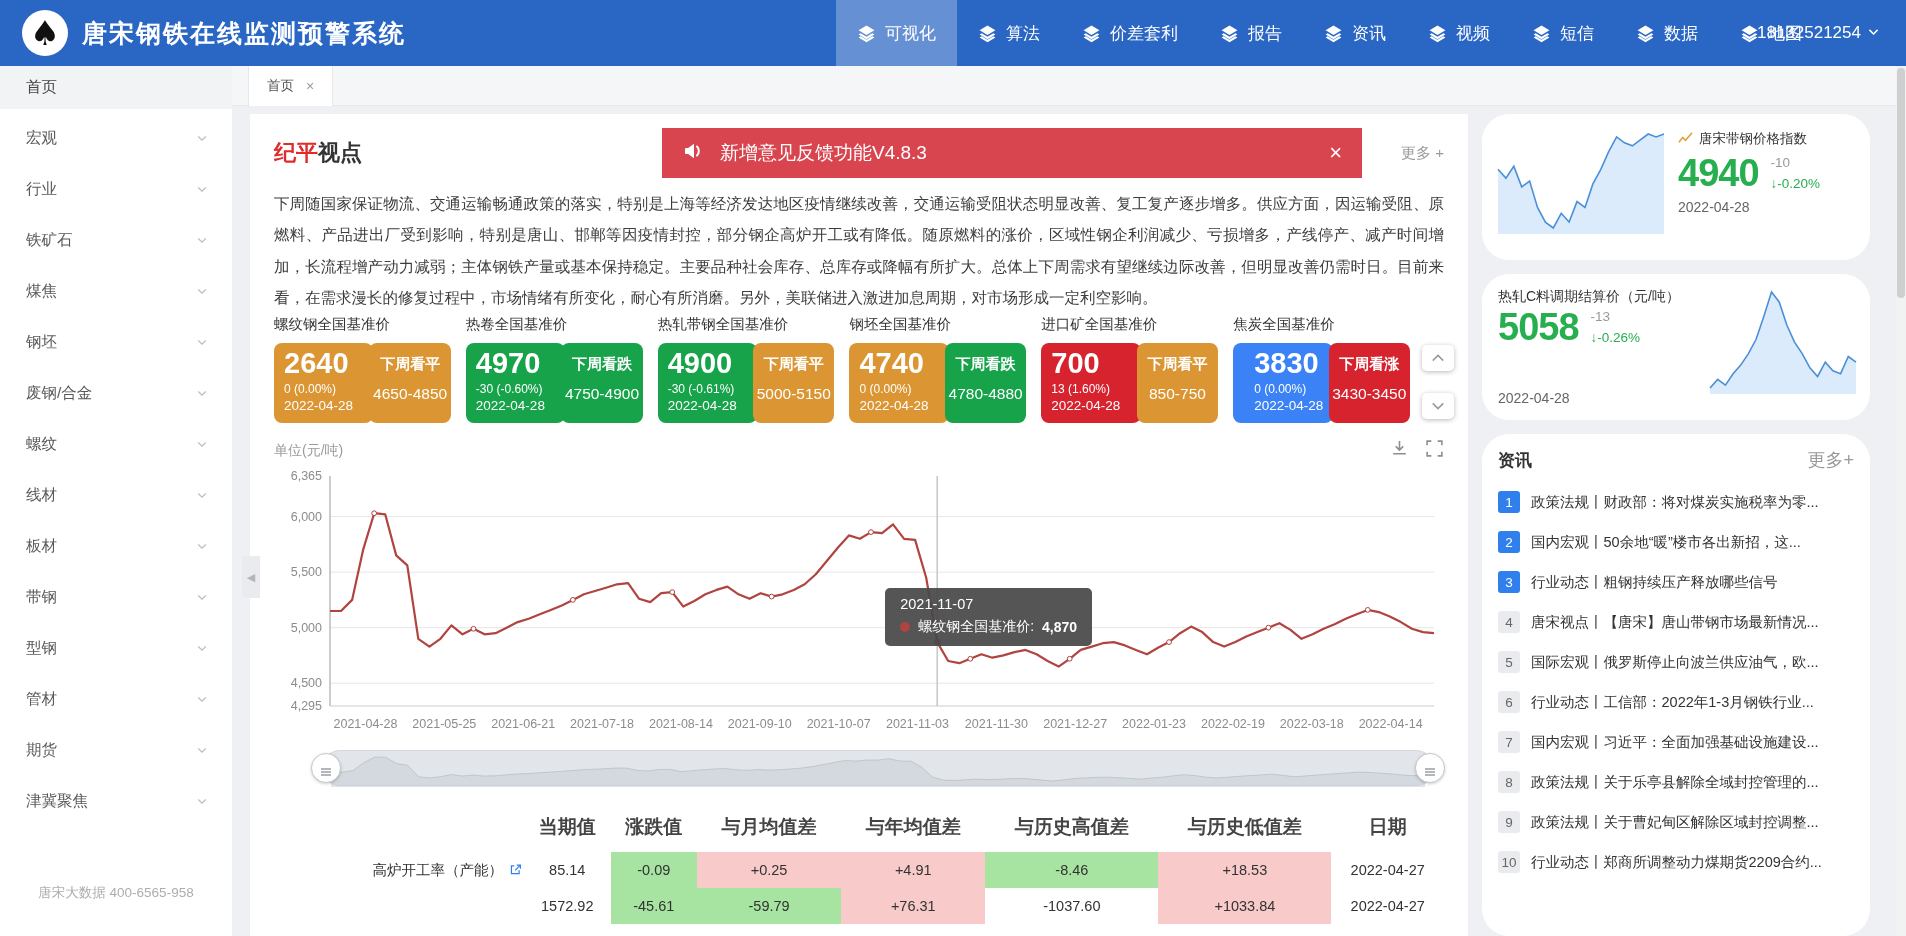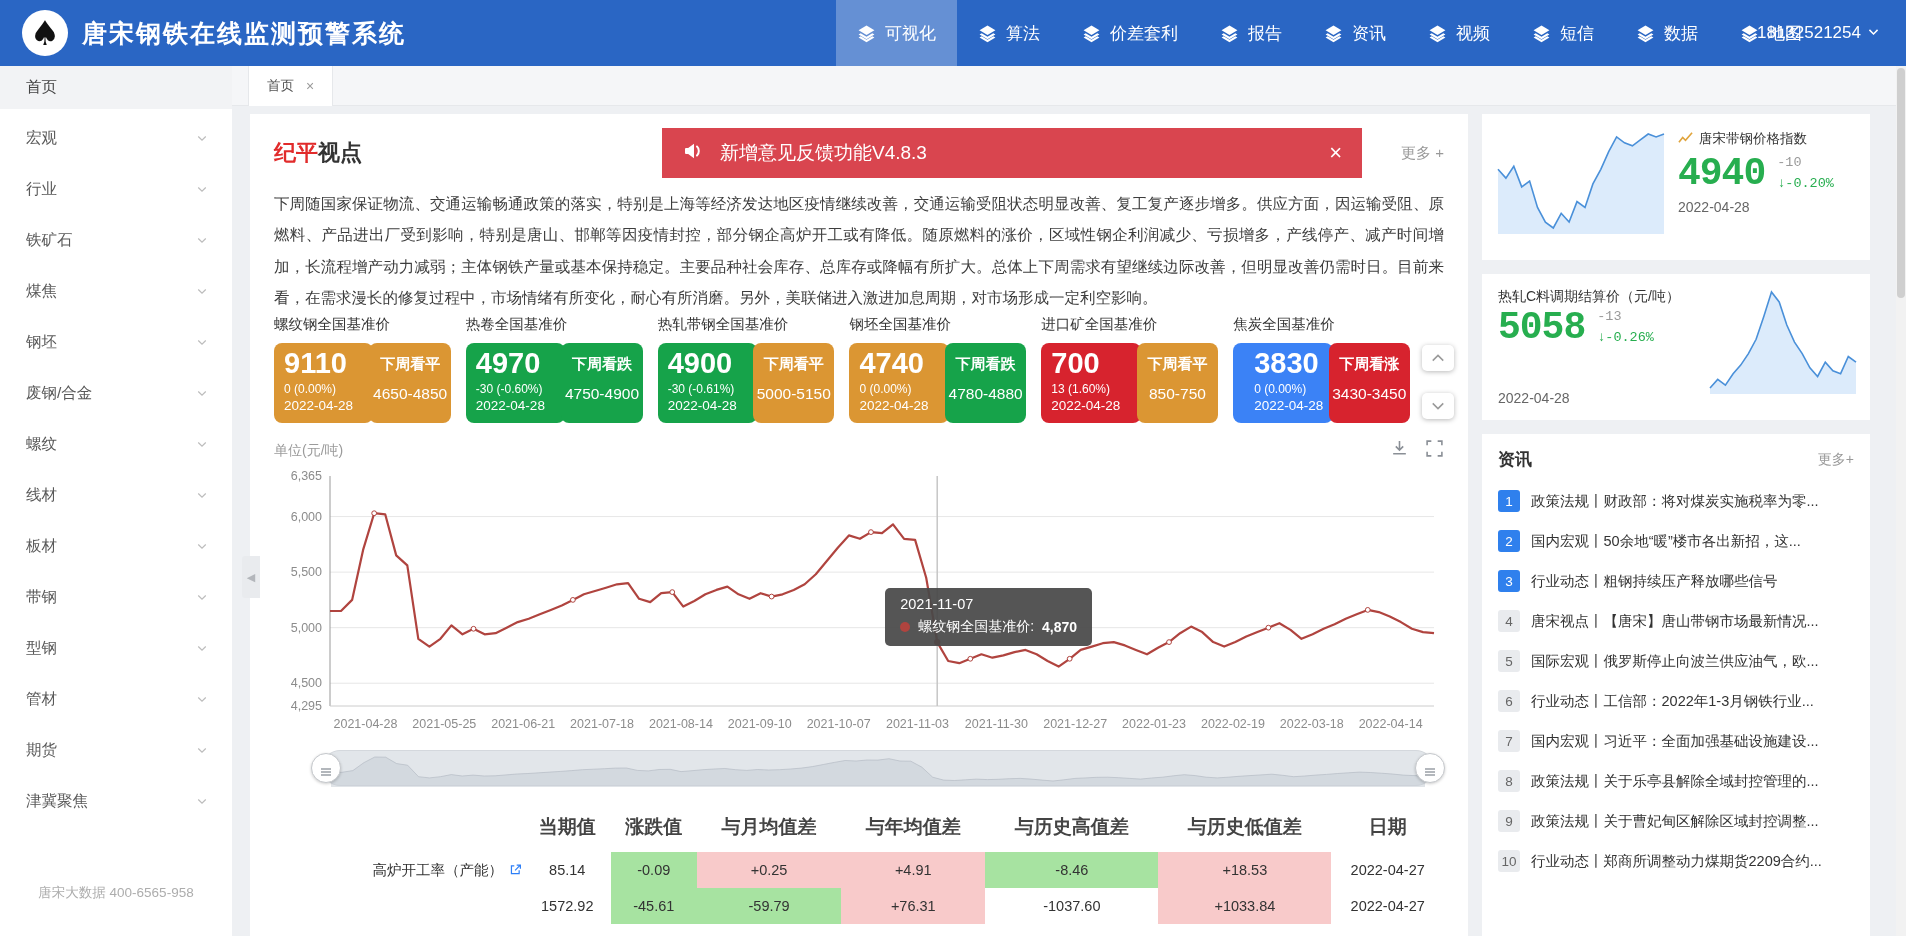--- a/index.html
+++ b/index.html
@@ -69,39 +69,39 @@
   
   .data-table { margin-top:20px; width:100%; border-collapse:collapse; }
   .data-table th { font-size:19px; color:#444; font-weight:bold; padding:8px 0 12px; text-align:center; }
   .data-table td { font-size:14.5px; color:#333; text-align:center; height:36px; }
   .data-table td.lbl { text-align:right; padding-right:2px; width:250px; white-space:nowrap; }
   .link-ic { margin-left:6px; cursor:pointer; vertical-align:-1px; }
   .cell-g { background:var(--cell-green,#a7e3a1); }
   .cell-p { background:var(--cell-pink,#f8caca); }
   
   .right-panel { width:388px; display:flex; flex-direction:column; gap:14px; }
-  .rp-card { background:#fff; }
+  .rp-card { background:#fff;border-radius:27px; }
   .rp-index { height:146px; padding:14px 14px 10px; display:flex; gap:12px; cursor:pointer; }
   .rp-col { flex:1; padding-top:2px; }
   .rp-label { display:flex; align-items:center; gap:6px; font-size:13.5px; color:#333; white-space:nowrap; }
-  .rp-nums { display:flex; align-items:center; gap:12px; margin-top:4px;font-family:Liberation Mono, monospace; }
+  .rp-nums { display:flex; align-items:center; gap:12px; margin-top:4px; }
   .big-green { font-size:38px; font-weight:bold; color:var(--value-green,#27ae4f); letter-spacing:-1px; }
   .rp-ch { display:flex; flex-direction:column; font-size:13.5px; line-height:1.5; }
   .ch-gray { color:#999; }
   .ch-green { color:var(--value-green,#27ae4f); }
   .rp-date { font-size:14px; color:#666; margin-top:4px; }
   .rp-settle { height:146px; padding:14px 16px; position:relative; cursor:pointer; }
   .rp-label2 { font-size:14px; color:#333; }
   .rp-settle .rp-nums { margin-top:0; }
   .rp-date2 { font-size:14px; color:#666; position:absolute; left:16px; bottom:14px; }
   .spark2-pos { position:absolute; right:12px; top:12px; }
   .news-card { flex:1; padding:14px 16px; overflow:hidden; }
   .news-head { display:flex; align-items:center; margin-bottom:10px; }
   .news-title { font-size:17px; font-weight:bold; color:#333; }
-  .news-more { margin-left:auto; color:#999; font-size:14px; cursor:pointer; }
+  .news-more { margin-left:auto; color:#999; font-size:18px; cursor:pointer; }
   .news-item { height:40px; display:flex; align-items:center; gap:11px; cursor:pointer; }
   .news-num { min-width:22px; height:22px; border-radius:3px; background:#e9ebee; color:#666; font-size:13.5px; display:flex; align-items:center; justify-content:center; }
   .news-num.hot { background:var(--badge-blue,#2f80ed); color:#fff; }
   .news-text { font-size:14.5px; color:#333; white-space:nowrap; overflow:hidden; text-overflow:ellipsis; }
   
   .scrollbar { position:fixed; right:0; top:66px; width:10px; bottom:0; background:#f2f2f2; }
   .scroll-thumb { position:absolute; top:2px; left:1px; width:8px; height:230px; background:#cfcfcf; border-radius:4px; }
 </style>
 </head>
 <body>
@@ -329,21 +329,21 @@
         </div>
         <div class="more">更多 +</div>
       </div>
       <p class="viewpoint">下周随国家保证物流、交通运输畅通政策的落实，特别是上海等经济发达地区疫情继续改善，交通运输受阻状态明显改善、复工复产逐步增多。供应方面，因运输受阻、原燃料、产品进出厂受到影响，特别是唐山、邯郸等因疫情封控，部分钢企高炉开工或有降低。随原燃料的涨价，区域性钢企利润减少、亏损增多，产线停产、减产时间增加，长流程增产动力减弱；主体钢铁产量或基本保持稳定。主要品种社会库存、总库存或降幅有所扩大。总体上下周需求有望继续边际改善，但明显改善仍需时日。目前来看，在需求漫长的修复过程中，市场情绪有所变化，耐心有所消磨。另外，美联储进入激进加息周期，对市场形成一定利空影响。</p>
 
       <div class="cards-row">
         <div class="price-card">
           <div class="pc-title">螺纹钢全国基准价</div>
           <div class="pc-body">
               <div class="pc-left" style="background: rgb(219, 150, 51);">
-                <div class="pc-value">9110</div>
+                <div class="pc-value">2640</div>
                 <div class="pc-change">0 (0.00%)</div>
                 <div class="pc-date">2022-04-28</div>
               </div>
               <div class="pc-right" style="background: rgb(219, 150, 51);">
                 <div class="pc-forecast">下周看平</div>
                 <div class="pc-range">4650-4850</div>
               </div>
             </div>
         </div>
         <div class="price-card">

